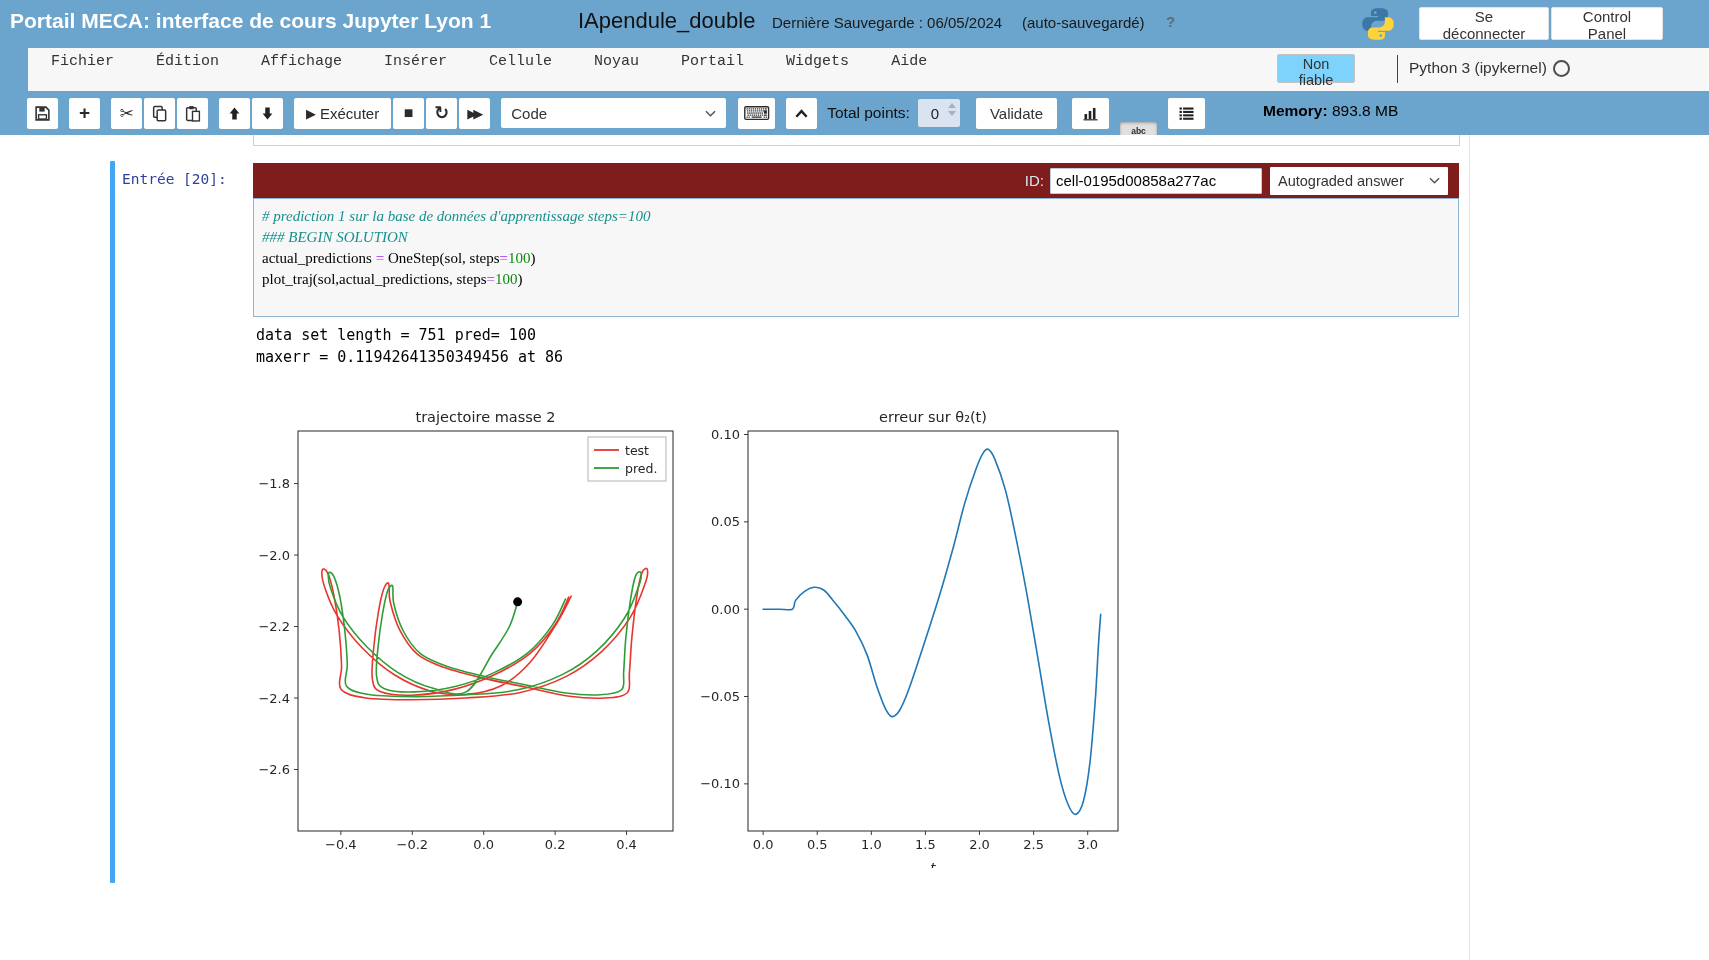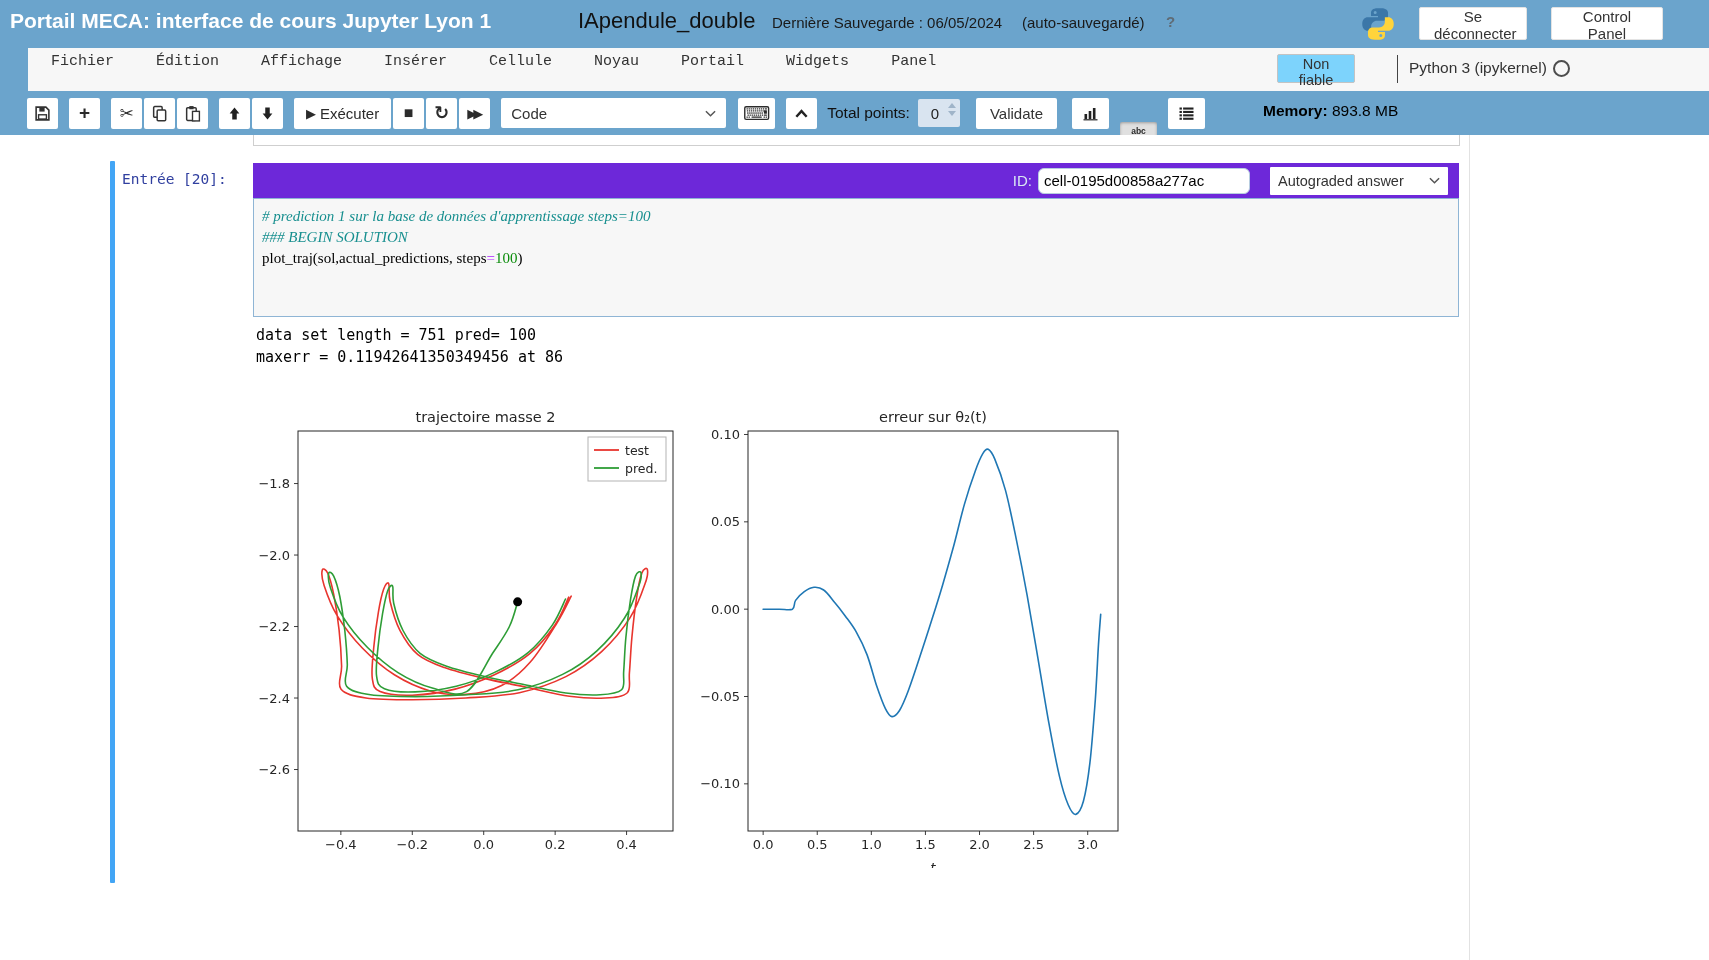--- a/index.html
+++ b/index.html
@@ -9,21 +9,21 @@
   
   .topbar{position:absolute;left:0;top:0;width:1709px;height:48px;background:#6ba4cc;}
   .app-title{position:absolute;left:10px;top:9px;font-size:21px;font-weight:bold;color:#fff;}
   .nb-name{position:absolute;left:578px;top:8px;font-size:22px;color:#111;cursor:pointer;}
   .save-status{position:absolute;left:772px;top:14px;font-size:15px;color:#1a1a1a;}
   .autosave{position:absolute;left:1022px;top:14px;font-size:15px;color:#1a1a1a;}
   .help-q{position:absolute;left:1166px;top:13px;font-size:15px;font-weight:bold;color:#5f6b75;cursor:pointer;}
   .pylogo{position:absolute;left:1360px;top:6px;width:36px;height:36px;}
   .hbtn{position:absolute;top:7px;height:33px;background:#fff;border:1px solid #e3e3e3;border-radius:2px;
         font-size:15px;color:#333;padding:0 14px;cursor:pointer;font-family:inherit;}
-  .hbtn.logout{left:1419px;width:108px;}
+  .hbtn.logout{left:1419px;width:130px;}
   .hbtn.cpanel{left:1551px;width:112px;}
 
   
   .menubar{position:absolute;left:0;top:48px;width:1709px;height:43px;background:#f7f7f7;border-bottom:1px solid #e3e3e3;}
   .menustrip{position:absolute;left:0;top:0;width:28px;height:43px;background:#6ba4cc;}
   .menu-items{position:absolute;left:30px;top:0;height:27px;display:flex;align-items:center;font-family:Liberation Mono, monospace;}
   .menu-item{padding:0 21px;font-size:15px;color:#333;cursor:pointer;line-height:43px;}
   .trust-btn{position:absolute;left:1277px;top:6px;width:78px;height:29px;background:#7dd3fc;border:1px solid #c3c3c3;
              border-radius:2px;font-size:14.5px;color:#333;cursor:pointer;font-family:inherit;}
   .menu-divider{position:absolute;left:1397px;top:7px;width:1px;height:28px;background:#444;}
@@ -59,25 +59,25 @@
   .memory b{font-weight:bold;}
 
   
   .content{position:absolute;left:0;top:135px;width:1709px;height:825px;background:#fff;}
   .container-edge{position:absolute;left:1469px;top:0;width:1px;height:825px;background:#e2e2e2;}
   .prev-remnant{position:absolute;left:253px;top:0;width:1205px;height:10px;
         border-left:1px solid #cfcfcf;border-right:1px solid #cfcfcf;border-bottom:1px solid #cfcfcf;}
   .sel-bar{position:absolute;left:110px;top:26px;width:5px;height:722px;background:#42a5f5;border-radius:1px;}
   .prompt{position:absolute;left:122px;top:36px;font-family:"DejaVu Sans Mono","Liberation Mono",monospace;
         font-size:14.5px;color:#303f9f;}
-  .celltoolbar{position:absolute;left:253px;top:28px;width:1206px;height:35px;background:#6d28d9;
+  .celltoolbar{position:absolute;left:253px;top:28px;width:1206px;height:35px;background:#7f1d1d;
         display:flex;align-items:center;justify-content:flex-end;box-sizing:border-box;padding-right:11px;}
   .id-label{color:#d9e7f3;font-size:15px;margin-right:6px;}
-  .id-input{width:200px;height:24px;border:1px solid #b7cde0;border-radius:6px;font-size:15px;color:#000;
-        padding:0 5px;font-family:inherit;margin-right:20px;}
+  .id-input{width:200px;height:24px;border:1px solid #b7cde0;border-radius:1px;font-size:15px;color:#000;
+        padding:0 5px;font-family:inherit;margin-right:8px;}
   .grade-select{width:178px;height:28px;background:#fff;border-radius:1px;display:flex;align-items:center;
         justify-content:space-between;padding:0 8px;font-size:14.5px;color:#333;cursor:pointer;box-sizing:border-box;}
   .chev{width:11px;height:7px;flex:0 0 auto;}
   .code-area{position:absolute;left:253px;top:63px;width:1206px;height:119px;background:#f7f7f7;
         border:1px solid #8fb5d5;box-sizing:border-box;padding:7px 0 0 8px;}
   .code-line{white-space:pre;font-family:Liberation Serif, serif;font-size:15px;line-height:21px;color:#000;}
   .tok-comment{color:#178f8f;font-style:italic;}
   .tok-op{color:#aa22ff;}
   .tok-num{color:#0a8c0a;}
   .out-text{position:absolute;left:256px;top:190px;font-family:"DejaVu Sans Mono","Liberation Mono",monospace;
@@ -109,21 +109,21 @@
     <div class="menustrip"></div>
     <div class="menu-items">
       <span class="menu-item">Fichier</span>
       <span class="menu-item">Édition</span>
       <span class="menu-item">Affichage</span>
       <span class="menu-item">Insérer</span>
       <span class="menu-item">Cellule</span>
       <span class="menu-item">Noyau</span>
       <span class="menu-item">Portail</span>
       <span class="menu-item">Widgets</span>
-      <span class="menu-item">Panel</span>
+      <span class="menu-item">Aide</span>
     </div>
     <button class="trust-btn">Non fiable</button>
     <div class="menu-divider"></div>
     <span class="kernel-name">Python 3 (ipykernel)</span>
     <span class="kernel-dot"></span>
   </nav>
 
   <div class="toolbar">
     <button class="tbtn" title="">
       <span>
@@ -269,20 +269,21 @@
         <svg class="chev" viewBox="0 0 12 7">
             <path d="M1 1l5 5 5-5" fill="none" stroke="#555" stroke-width="1.6"></path>
           </svg>
       </div>
     </div>
 
     <div class="code-area">
       <div id="code-lines">
           <div class="code-line"><span class="tok-comment"># prediction 1 sur la base de données d'apprentissage steps=100</span></div>
           <div class="code-line"><span class="tok-comment">### BEGIN SOLUTION</span></div>
+          <div class="code-line"><span class="tok-plain">actual_predictions </span><span class="tok-op">=</span><span class="tok-plain"> OneStep(sol, steps</span><span class="tok-op">=</span><span class="tok-num">100</span><span class="tok-plain">)</span></div>
           <div class="code-line"><span class="tok-plain">plot_traj(sol,actual_predictions, steps</span><span class="tok-op">=</span><span class="tok-num">100</span><span class="tok-plain">)</span></div>
         </div>
     </div>
 
     <div class="out-text">
       <div>data set length = 751 pred= 100</div>
       <div>maxerr = 0.11942641350349456  at  86</div>
     </div>
 
     <svg class="fig" id="fig0" width="452" height="455" style="left:240px;top:271px;">

